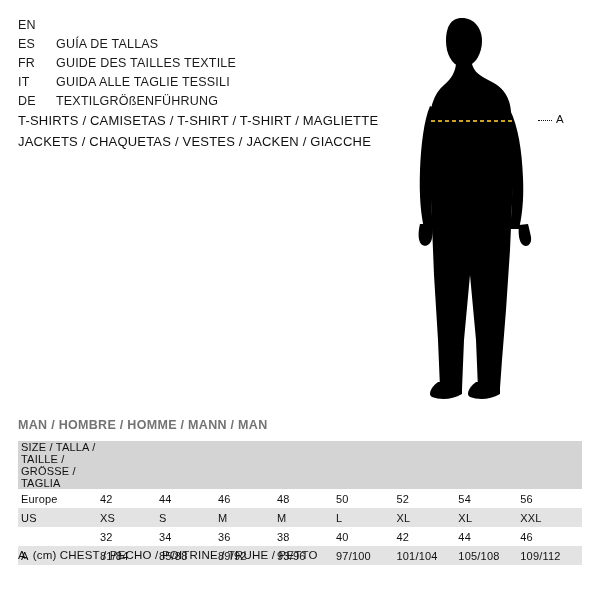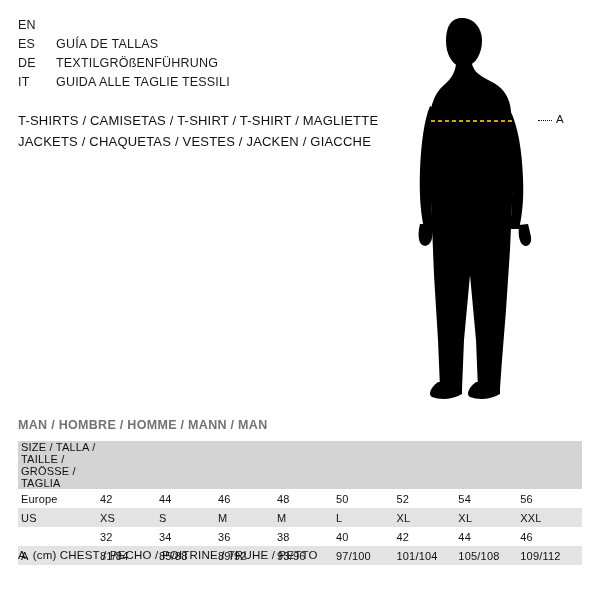--- a/index.html
+++ b/index.html
@@ -142,26 +142,30 @@
 
   <div class="lang-block">
     <div class="lang-row">
       <span class="lang-code">EN</span>
     </div>
     <div class="lang-row">
       <span class="lang-code">ES</span>
       <span class="lang-text">GUÍA DE TALLAS</span>
     </div>
     <div class="lang-row">
+      <span class="lang-code">FR</span>
+      <span class="lang-text">GUIDE DES TAILLES TEXTILE</span>
+    </div>
+    <div class="lang-row">
+      <span class="lang-code">IT</span>
+      <span class="lang-text">GUIDA ALLE TAGLIE TESSILI</span>
+    </div>
+    <div class="lang-row">
       <span class="lang-code">DE</span>
       <span class="lang-text">TEXTILGRÖßENFÜHRUNG</span>
-    </div>
-    <div class="lang-row">
-      <span class="lang-code">IT</span>
-      <span class="lang-text">GUIDA ALLE TAGLIE TESSILI</span>
     </div>
   </div>
 
   <div class="garments">
     <div class="garment-line">T-SHIRTS / CAMISETAS / T-SHIRT / T-SHIRT / MAGLIETTE</div>
     <div class="garment-line">JACKETS / CHAQUETAS / VESTES / JACKEN / GIACCHE</div>
   </div>
 
   <div class="figure-wrap">
     <svg width="200" height="395" viewBox="0 0 200 395" xmlns="http://www.w3.org/2000/svg">

